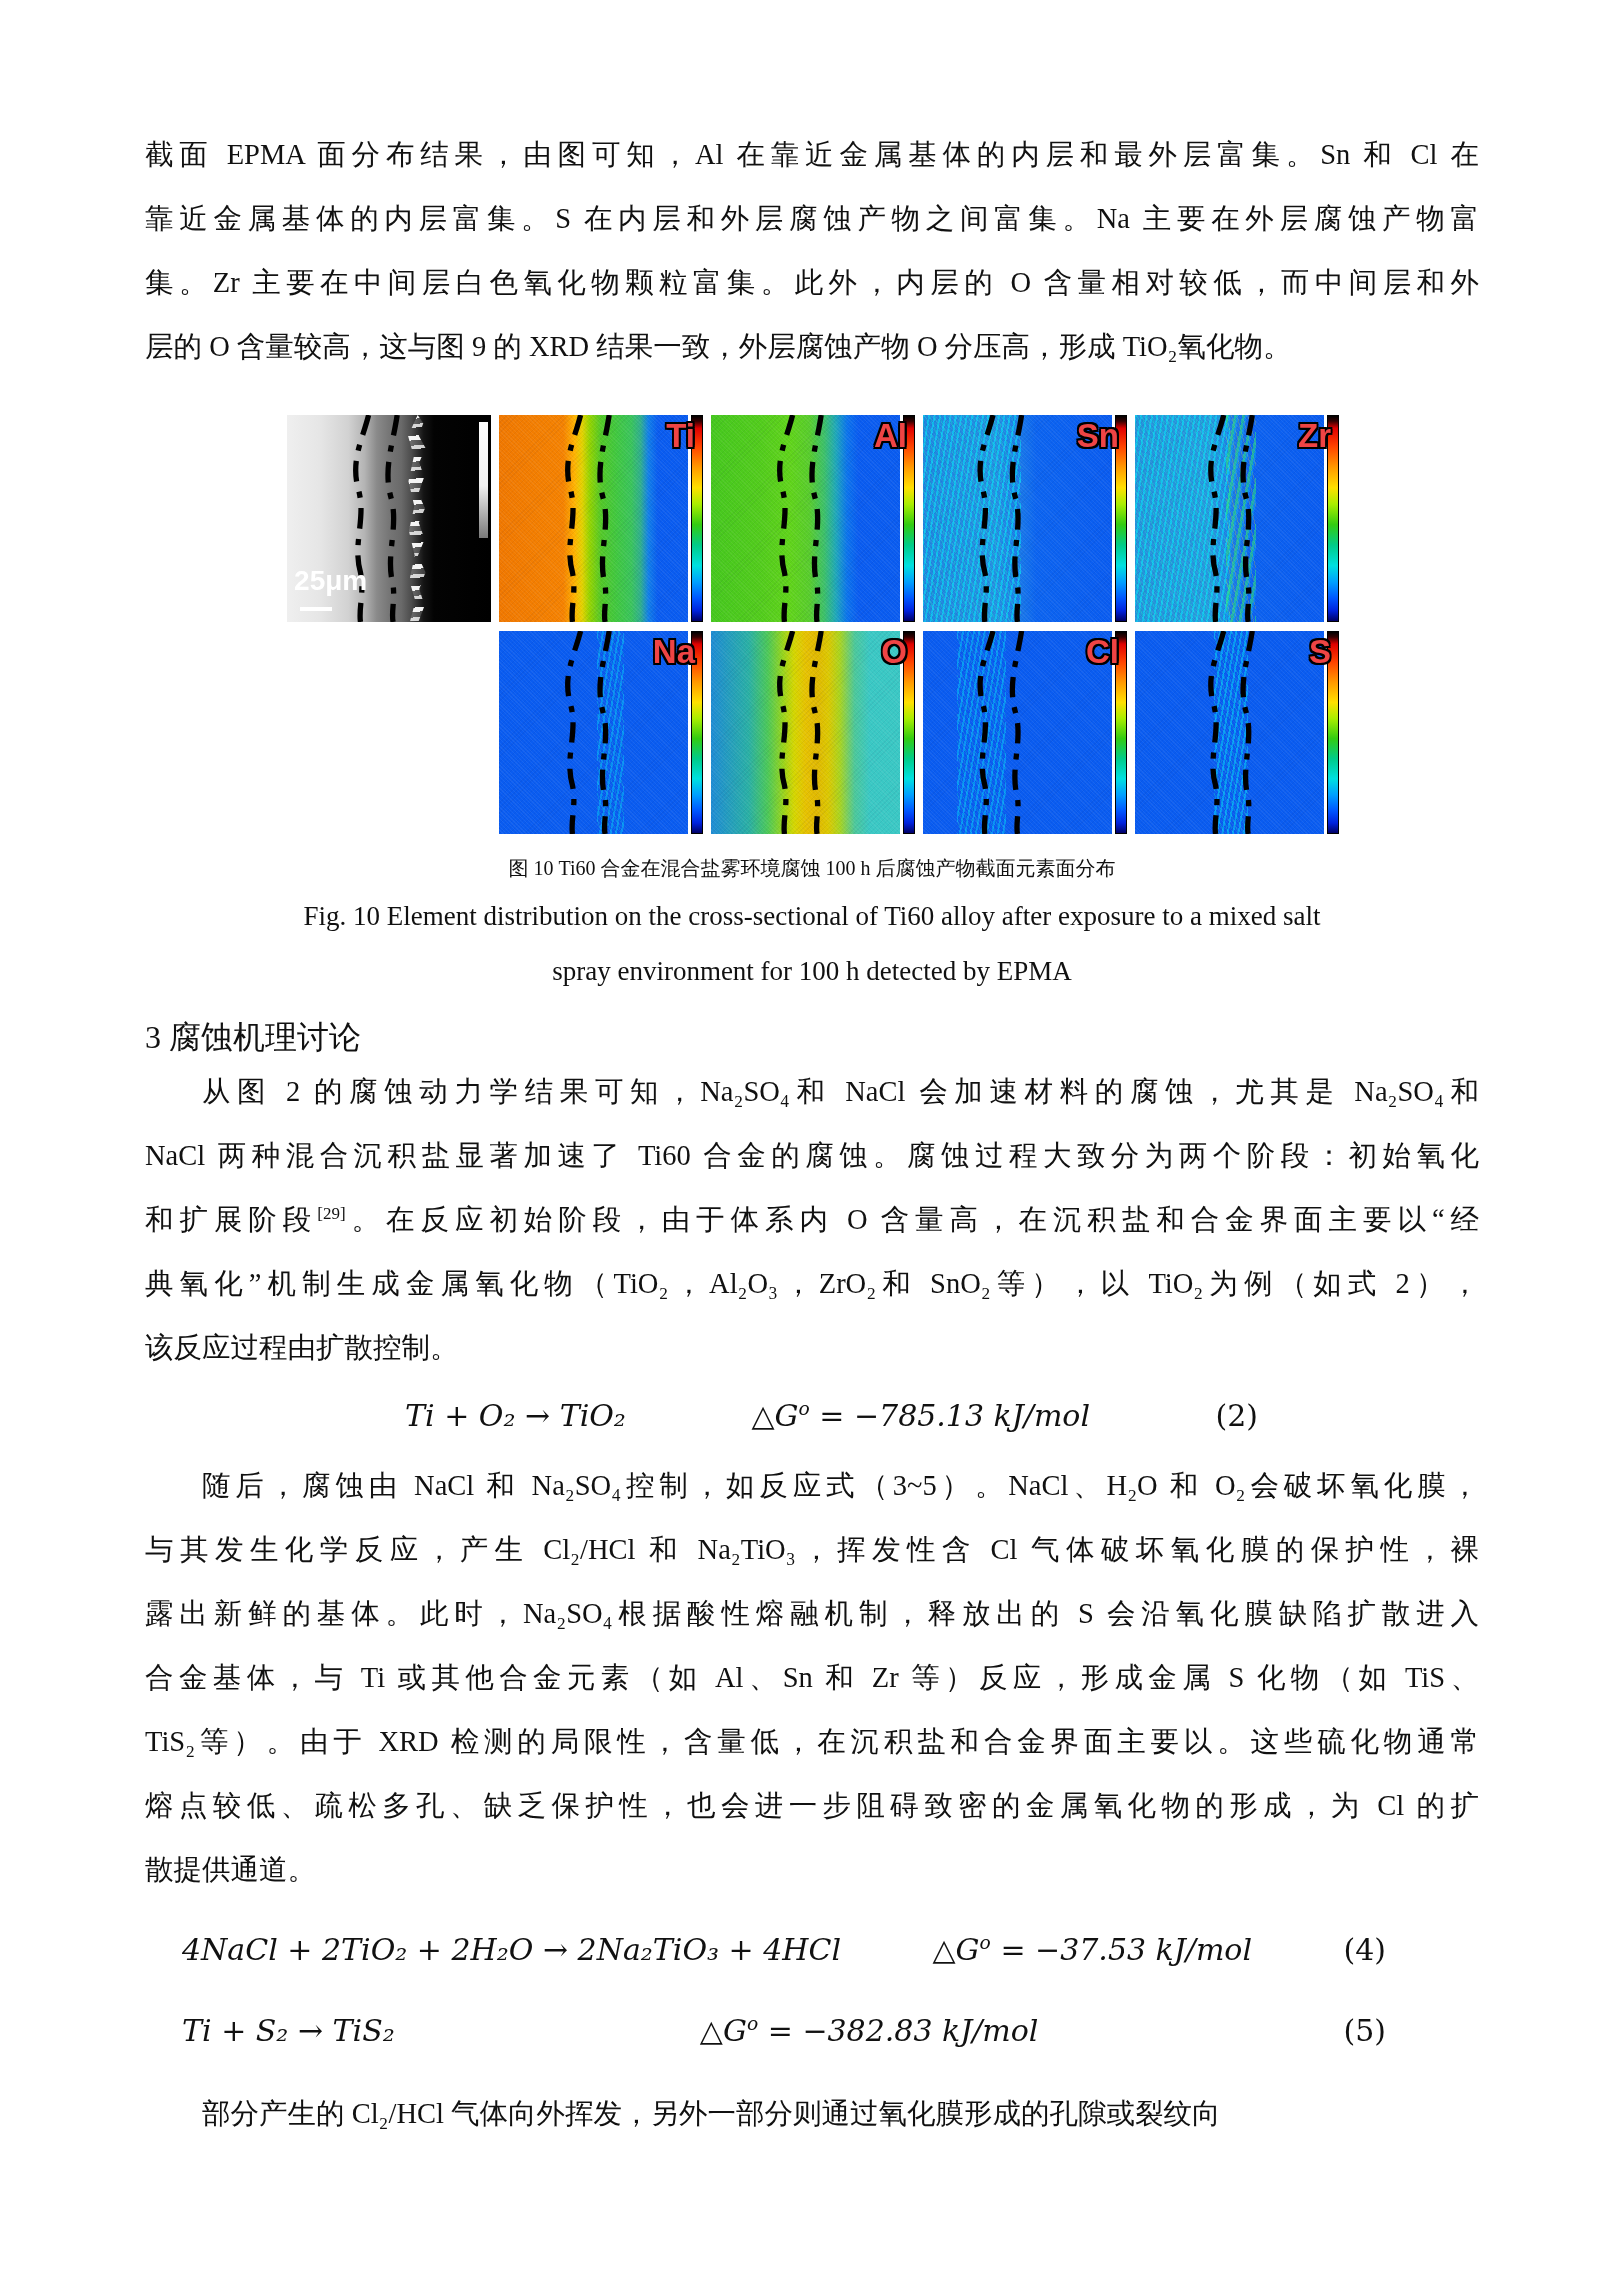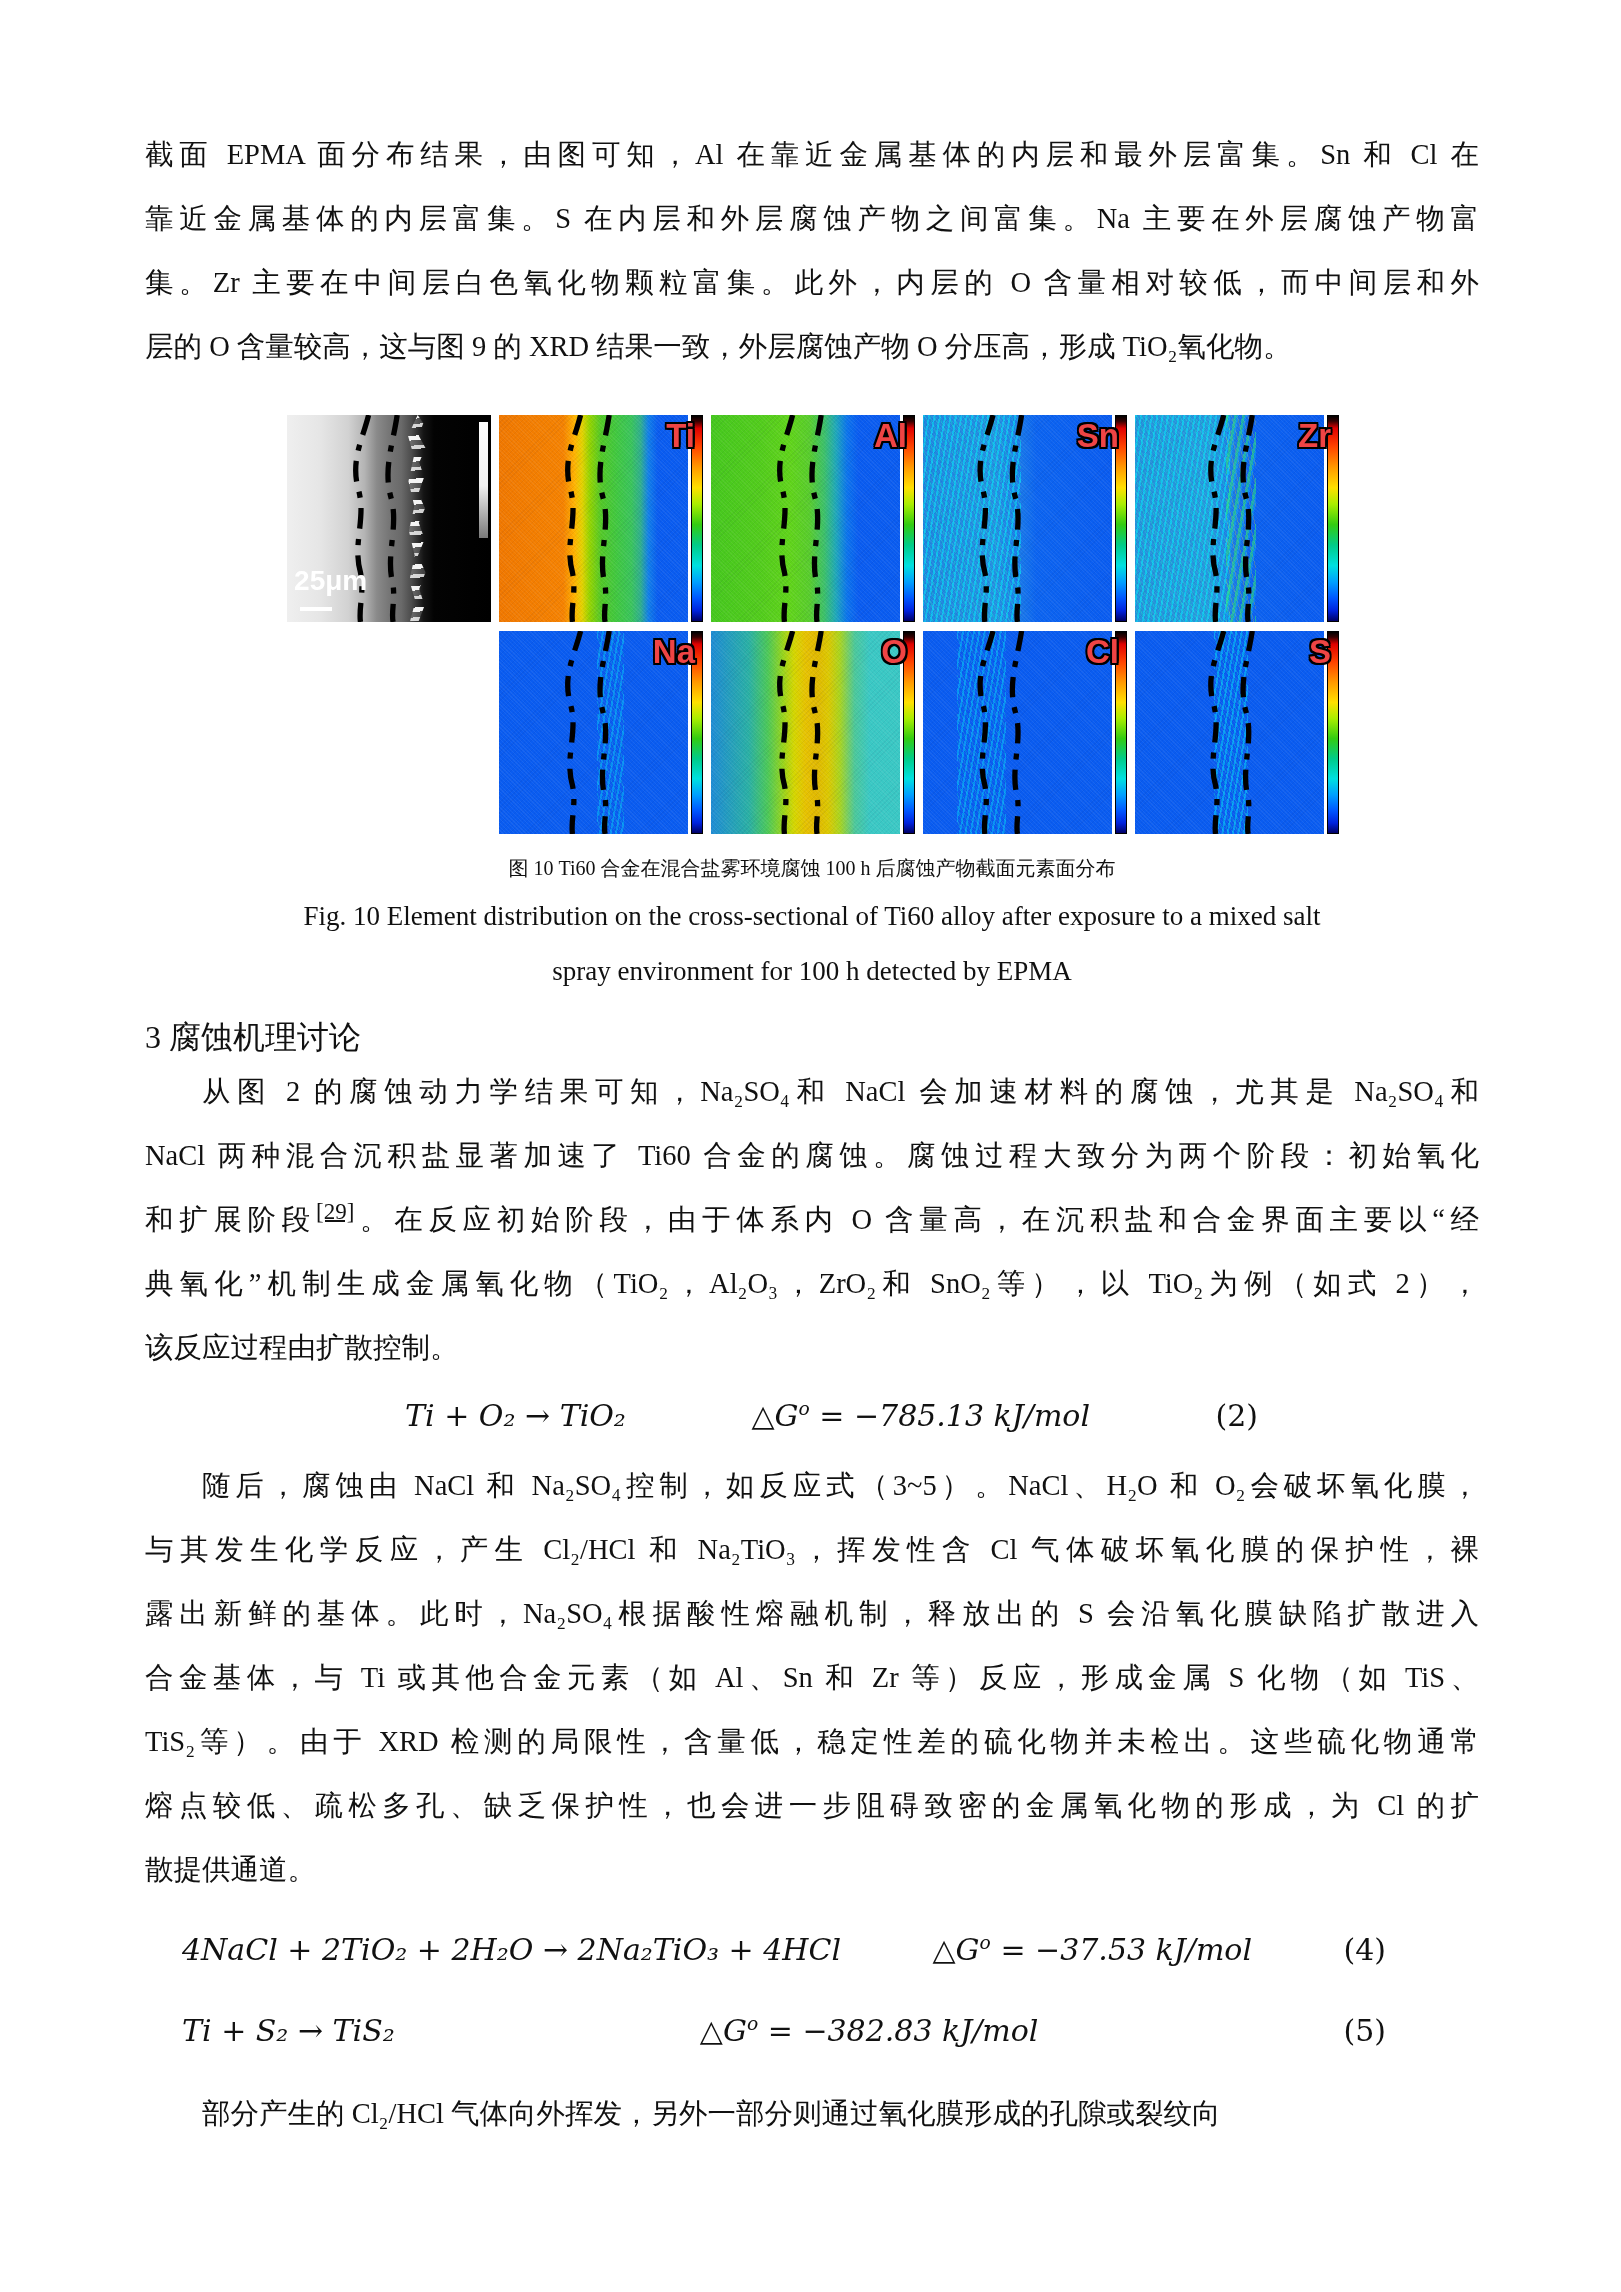--- a/index.html
+++ b/index.html
@@ -8,21 +8,21 @@
     font-family:"Liberation Serif","DejaVu Serif",serif;color:#111;
   }
   .page{position:relative;width:1622px;height:2293px;}
   .content{padding:123px 143px 0 145px;width:1334px;}
 
   
   .para{font-size:28.5px;line-height:64px;}
   .jline{text-align:justify;text-align-last:justify;}
   .endline{text-align:justify;text-align-last:left;}
   .ind{text-indent:57px;}
-  .sup29{vertical-align:super;font-size:23px;line-height:0;text-decoration:underline;}
+  .sup29{vertical-align:super;font-size:17px;line-height:0;}
 
   
   .fig{margin:36px 0 0 142px;width:1052px;}
   .frow{display:flex;gap:8px;}
   .frow2{margin-left:212px;margin-top:9px;}
   .panel{position:relative;width:204px;height:207px;flex:0 0 auto;overflow:hidden;}
   .frow2 .panel{height:203px;}
   .map{position:absolute;top:0;bottom:0;left:0;right:15px;}
   .grain{position:absolute;inset:0;background-image:
     repeating-linear-gradient(45deg,rgba(255,255,255,.06) 0 0.9px,transparent 0.9px 2.7px),
@@ -239,21 +239,21 @@
       <span class="formula">Ti + O₂ → TiO₂</span>
       <span><span class="delta">△</span><span class="gsym">G</span><span class="gsup">o</span> <span class="gval">= −785.13 kJ/mol</span></span>
       <span class="num">(2)</span>
     </div>
 
     <div class="para">
       <div class="jline ind">随后，腐蚀由 NaCl 和 Na₂SO₄控制，如反应式（3~5）。NaCl、H₂O 和 O₂会破坏氧化膜，</div>
       <div class="jline">与其发生化学反应，产生 Cl₂/HCl 和 Na₂TiO₃，挥发性含 Cl 气体破坏氧化膜的保护性，裸</div>
       <div class="jline">露出新鲜的基体。此时，Na₂SO₄根据酸性熔融机制，释放出的 S 会沿氧化膜缺陷扩散进入</div>
       <div class="jline">合金基体，与 Ti 或其他合金元素（如 Al、Sn 和 Zr 等）反应，形成金属 S 化物（如 TiS、</div>
-      <div class="jline">TiS₂等）。由于 XRD 检测的局限性，含量低，稳定性差的硫化物并未检出。这些硫化物通常</div>
+      <div class="jline">TiS₂等）。由于 XRD 检测的局限性，含量低，在沉积盐和合金界面主要以。这些硫化物通常</div>
       <div class="jline">熔点较低、疏松多孔、缺乏保护性，也会进一步阻碍致密的金属氧化物的形成，为 Cl 的扩</div>
       <div class="endline">散提供通道。</div>
     </div>
 
 
     <div class="eq eq-345">
       <span class="formula">4NaCl + 2TiO₂ + 2H₂O → 2Na₂TiO₃ + 4HCl</span>
       <span><span class="delta">△</span><span class="gsym">G</span><span class="gsup">o</span> <span class="gval">= −37.53 kJ/mol</span></span>
       <span class="num">(4)</span>
     </div>

